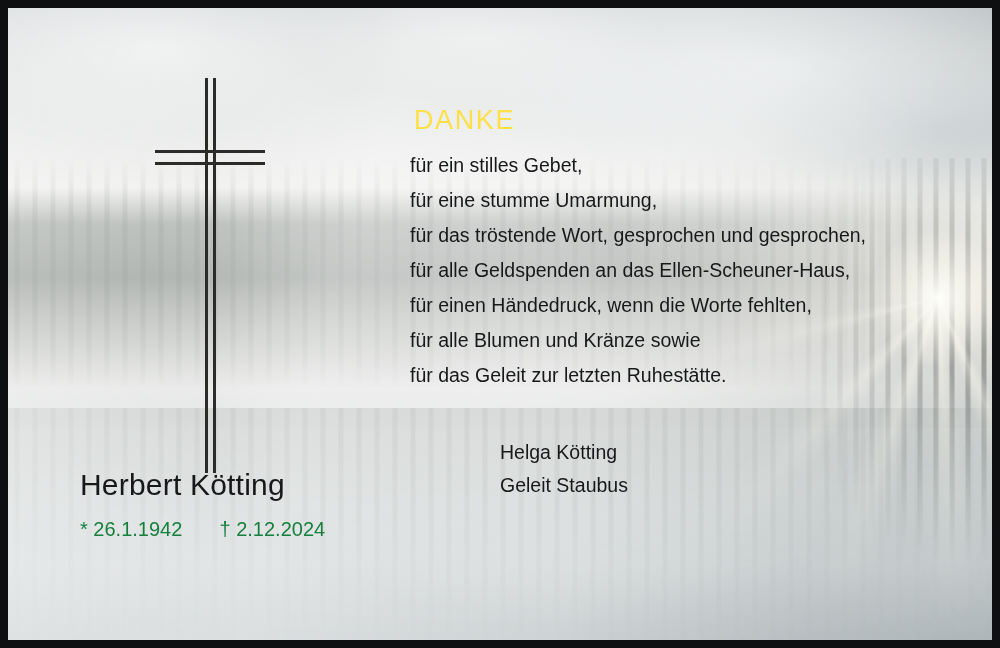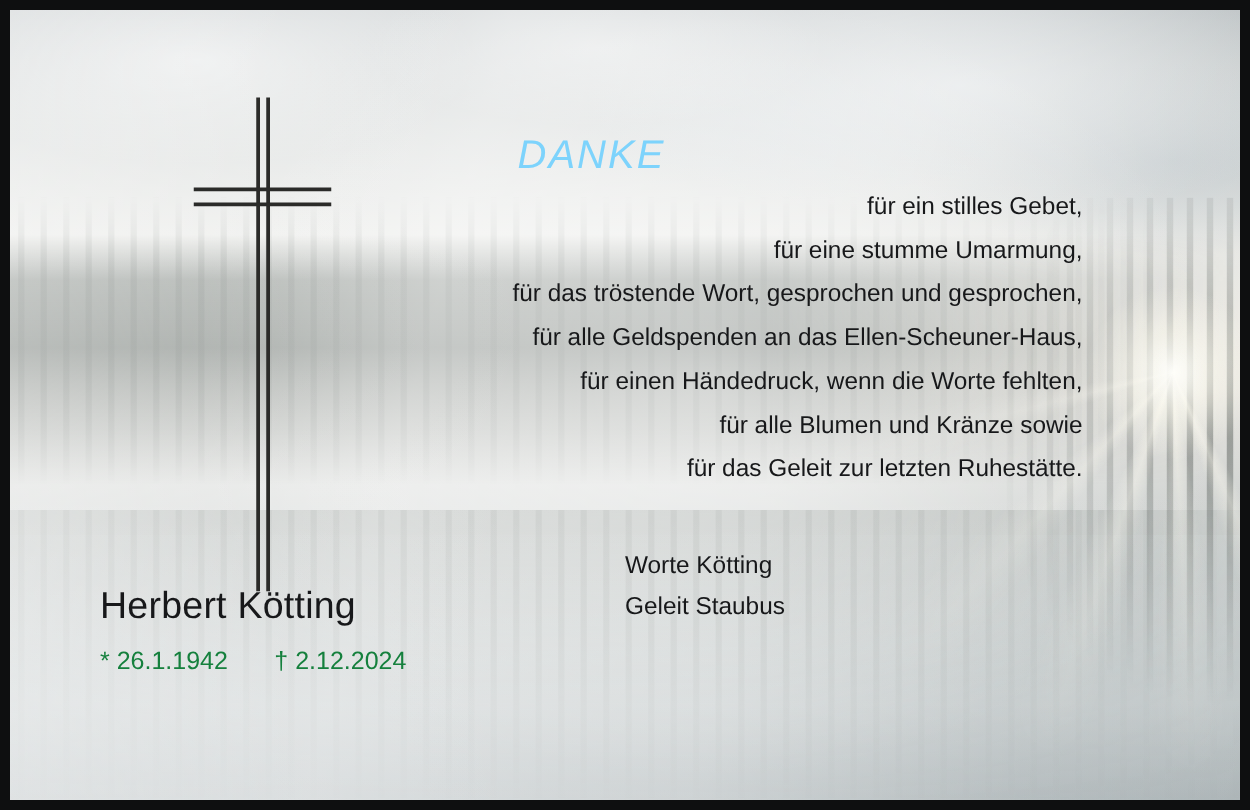--- a/index.html
+++ b/index.html
@@ -217,34 +217,32 @@
   }
   .dates .gap {
     display: inline-block;
     width: 26px;
   }
 
   .danke {
     position: absolute;
     left: 414px;
     top: 105px;
-    font-size: 32px;
+    font-size: 27px;
     letter-spacing: 1.6px;
-    color: #7dd3fc;
-    font-style: italic;
+    color: #fde047;
   }
   .verse {
     position: absolute;
     left: 410px;
     top: 148px;
     font-size: 19.5px;
     line-height: 35px;
     color: #17181a;
     white-space: nowrap;
-    text-align: right;
   }
   .signers {
     position: absolute;
     left: 500px;
     top: 436px;
     font-size: 19.5px;
     line-height: 33px;
     color: #17181a;
     white-space: nowrap;
   }
@@ -300,19 +298,19 @@
       <div>für ein stilles Gebet,</div>
       <div>für eine stumme Umarmung,</div>
       <div>für das tröstende Wort, gesprochen und gesprochen,</div>
       <div>für alle Geldspenden an das Ellen-Scheuner-Haus,</div>
       <div>für einen Händedruck, wenn die Worte fehlten,</div>
       <div>für alle Blumen und Kränze sowie</div>
       <div>für das Geleit zur letzten Ruhestätte.</div>
     </div>
 
     <div class="signers">
-      <div>Worte Kötting</div>
+      <div>Helga Kötting</div>
       <div>Geleit Staubus</div>
     </div>
 
 
   </div>
 </div>
 
 </body></html>

